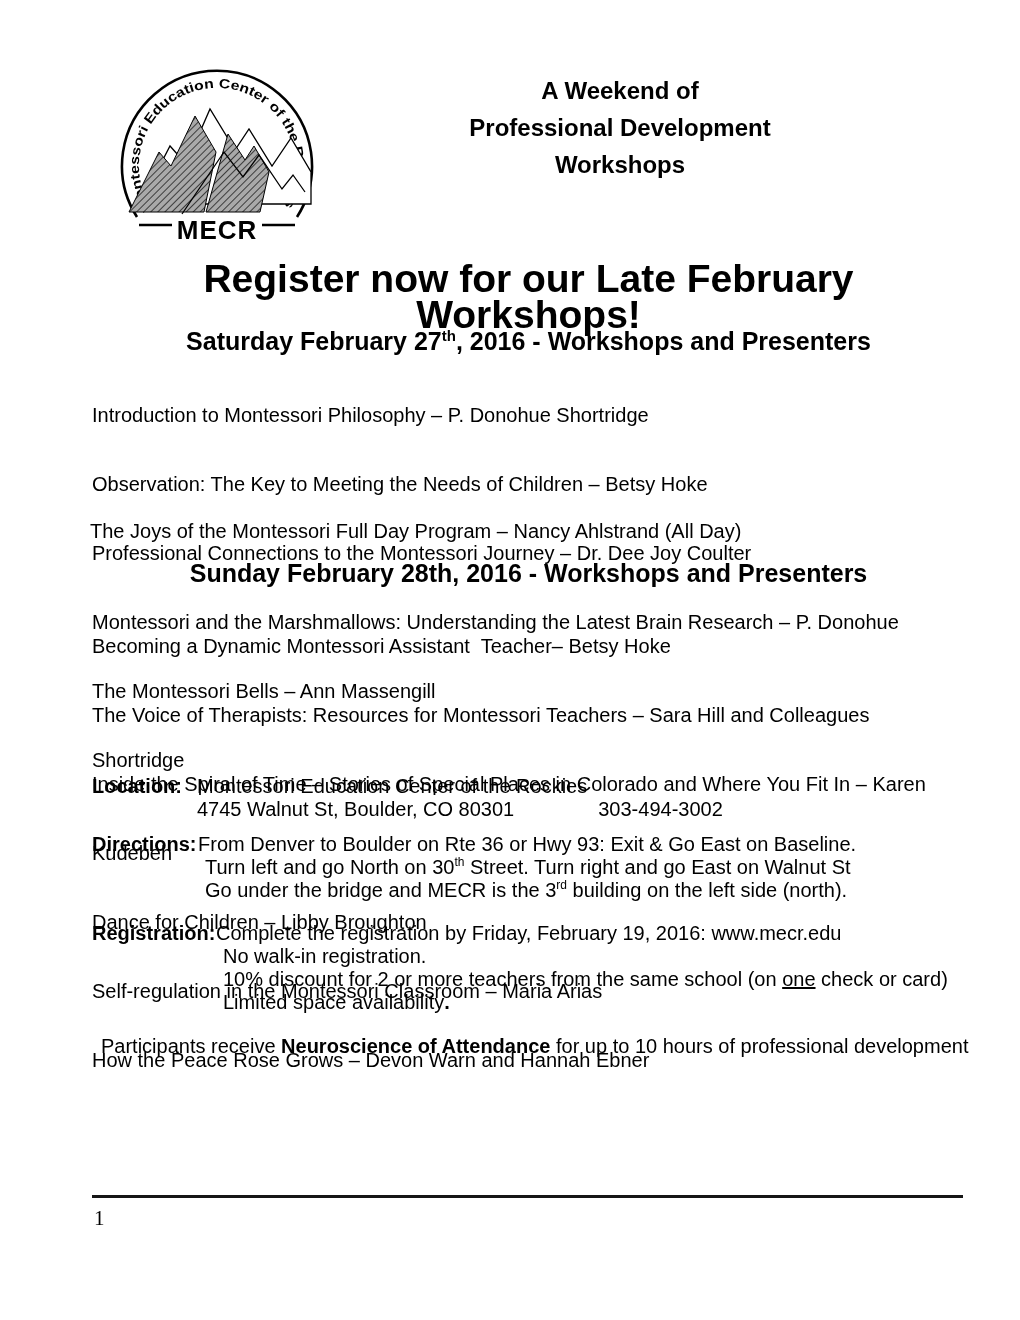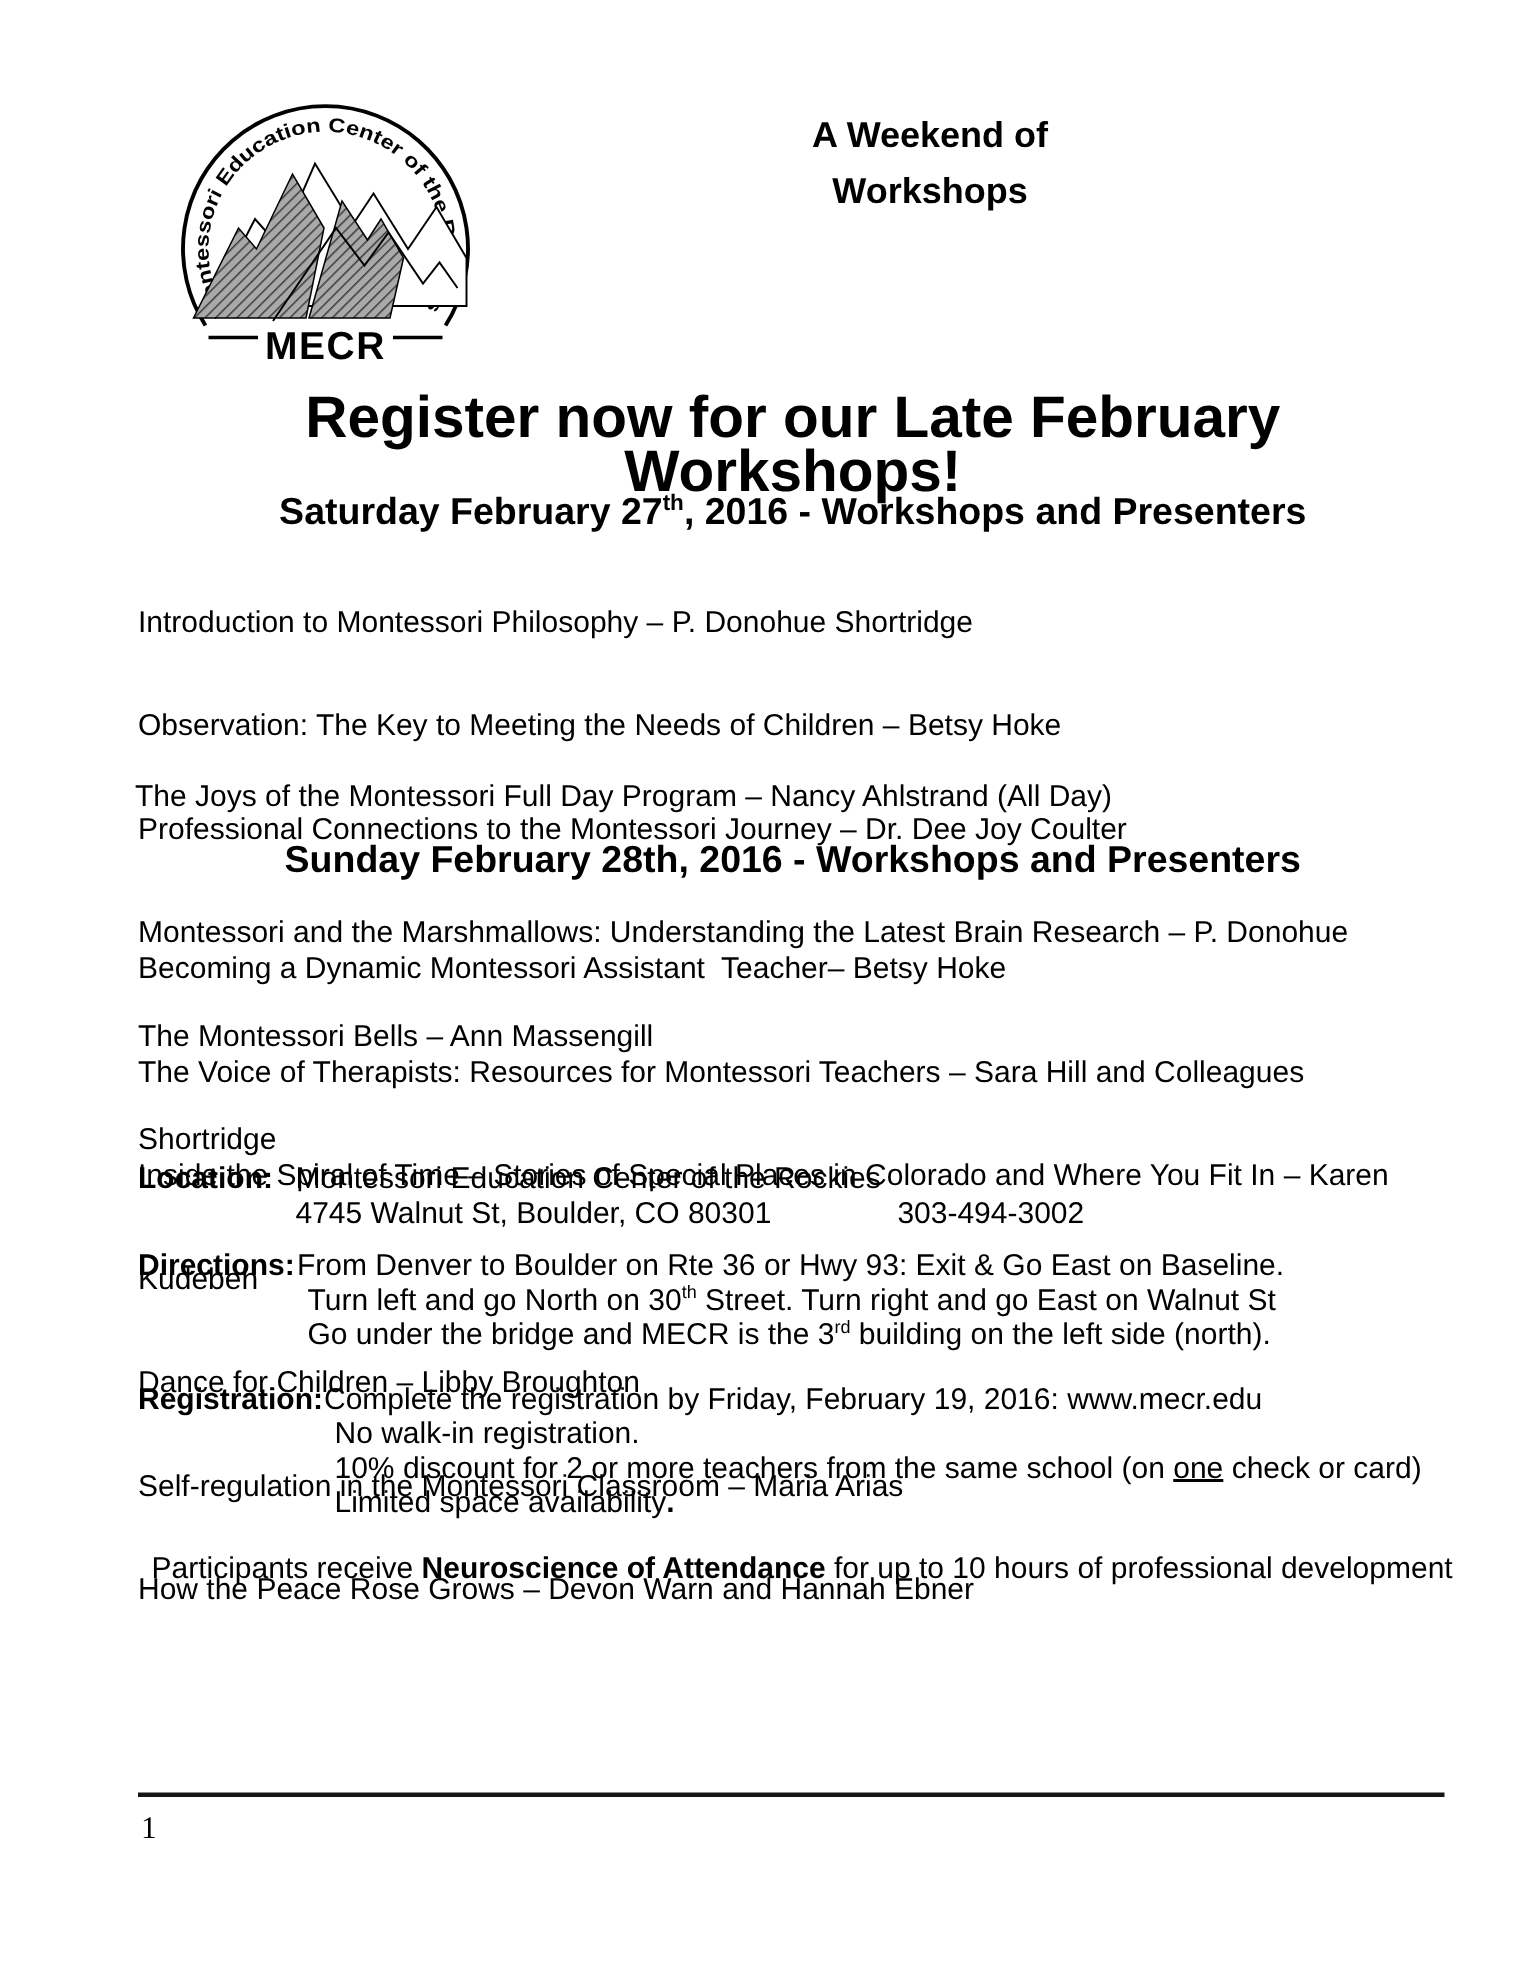--- a/index.html
+++ b/index.html
@@ -62,20 +62,21 @@
       <path d="M 27,150 L 57,90 L 69,104 L 93,54 L 114,90 L 102,150 Z" fill="url(#ht)" stroke="#000" stroke-width="1"></path>
       <path d="M 104,150 L 126,72 L 143,98 L 152,84 L 167,110 L 158,150 Z" fill="url(#ht)" stroke="#000" stroke-width="1"></path>
       <path d="M 80,152 L 122,90 L 141,115 L 157,93 L 180,127 L 191,113 L 203,130" fill="none" stroke="#000" stroke-width="1.3"></path>
     </g>
     <path d="M 37,163 H 70 M 160,163 H 193" stroke="#000" stroke-width="2.4"></path>
     <text x="115" y="177" text-anchor="middle" font-size="26" font-weight="bold" letter-spacing="1" fill="#000">MECR</text>
   </svg>
 
   <div id="title" class="abs">
     <div>A Weekend of</div>
+    <div>Professional Development</div>
     <div>Workshops</div>
   </div>
 
   <div id="register-heading" class="abs">Register now for our Late February Workshops!</div>
 
   <div id="saturday-heading" class="abs sec-heading">
     <span>Saturday February 27</span><sup class="s">th</sup><span>, 2016 - Workshops and Presenters</span>
   </div>
   <div id="saturday-list" class="abs wlist">
     <div>Introduction to Montessori Philosophy – P. Donohue Shortridge</div>

